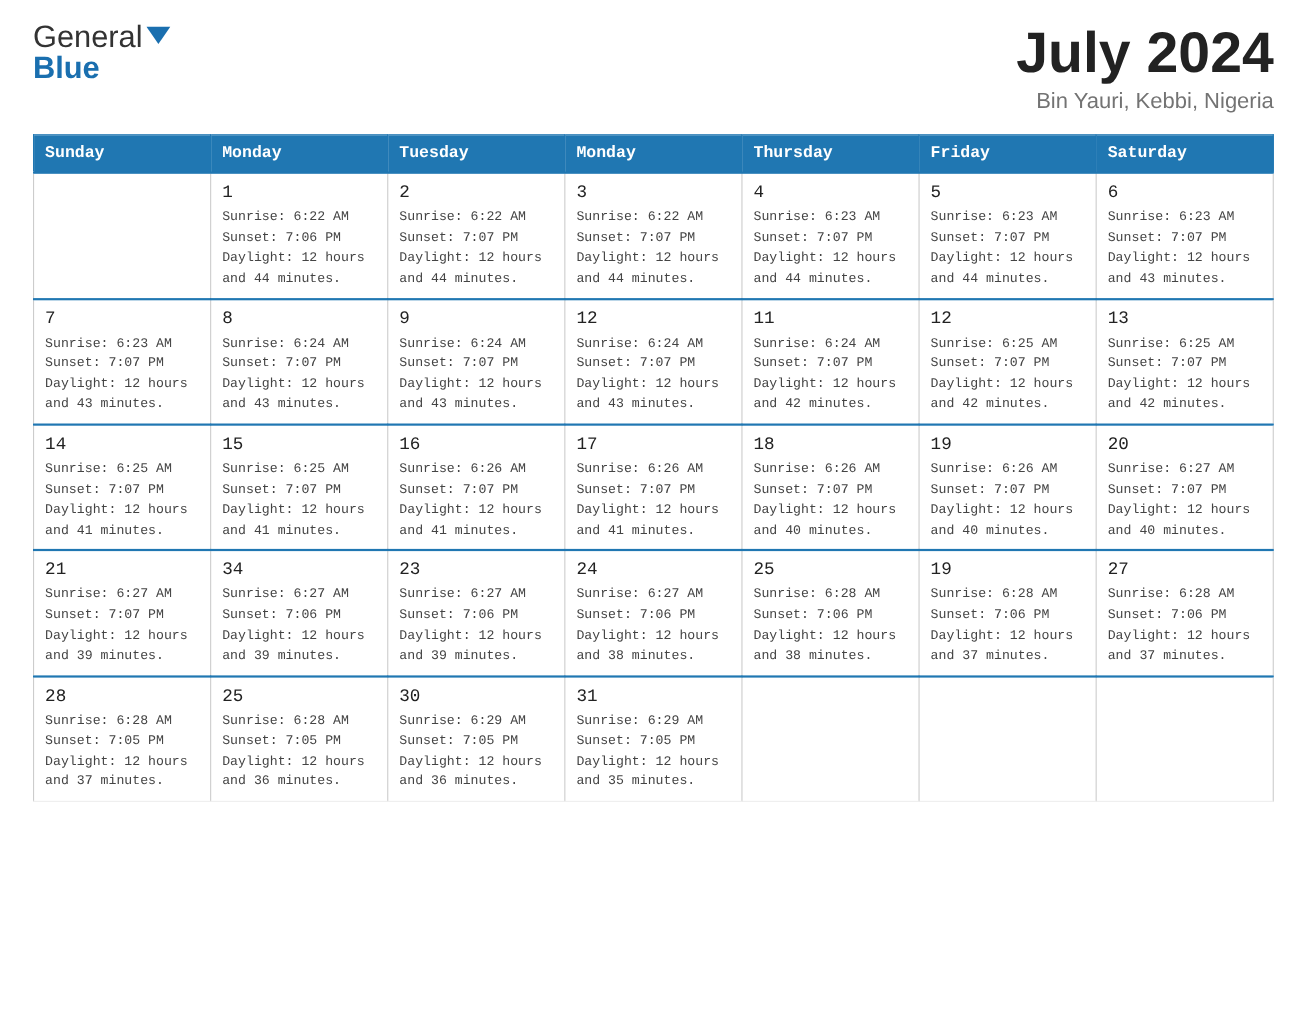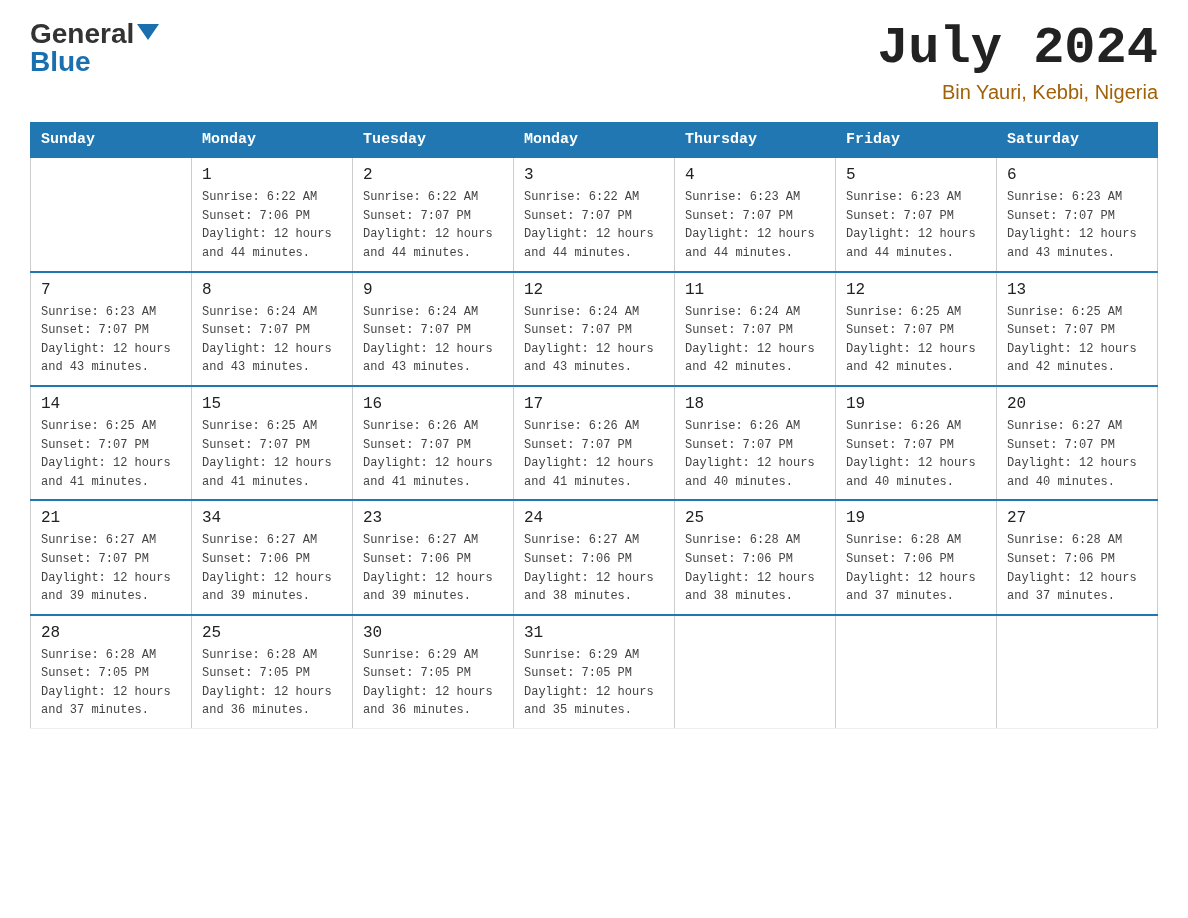--- a/index.html
+++ b/index.html
@@ -16,21 +16,21 @@
       align-items: flex-start;
       margin-bottom: 18px;
     }
     .logo {
       display: flex;
       flex-direction: column;
       align-items: flex-start;
     }
     .logo-general {
       font-size: 28px;
-      font-weight: bold;
+      font-weight: normal;
       color: #333;
       line-height: 1;
     }
     .logo-blue {
       font-size: 28px;
       font-weight: bold;
       color: #1a6faf;
       line-height: 1;
     }
     .logo-line {
@@ -38,25 +38,24 @@
       align-items: center;
     }
     .title-block {
       text-align: right;
     }
     .month-title {
       font-size: 52px;
       font-weight: bold;
       color: #222;
       line-height: 1.1;
-      font-family: Liberation Mono, monospace;
     }
     .location {
       font-size: 20px;
-      color: #a16207;
+      color: #737373;
       margin-top: 4px;
     }
     .calendar {
       width: 100%;
       border-collapse: collapse;
       table-layout: fixed;
       font-family: Liberation Mono, monospace;
     }
     .calendar thead tr th {
       background-color: #2077b2;

